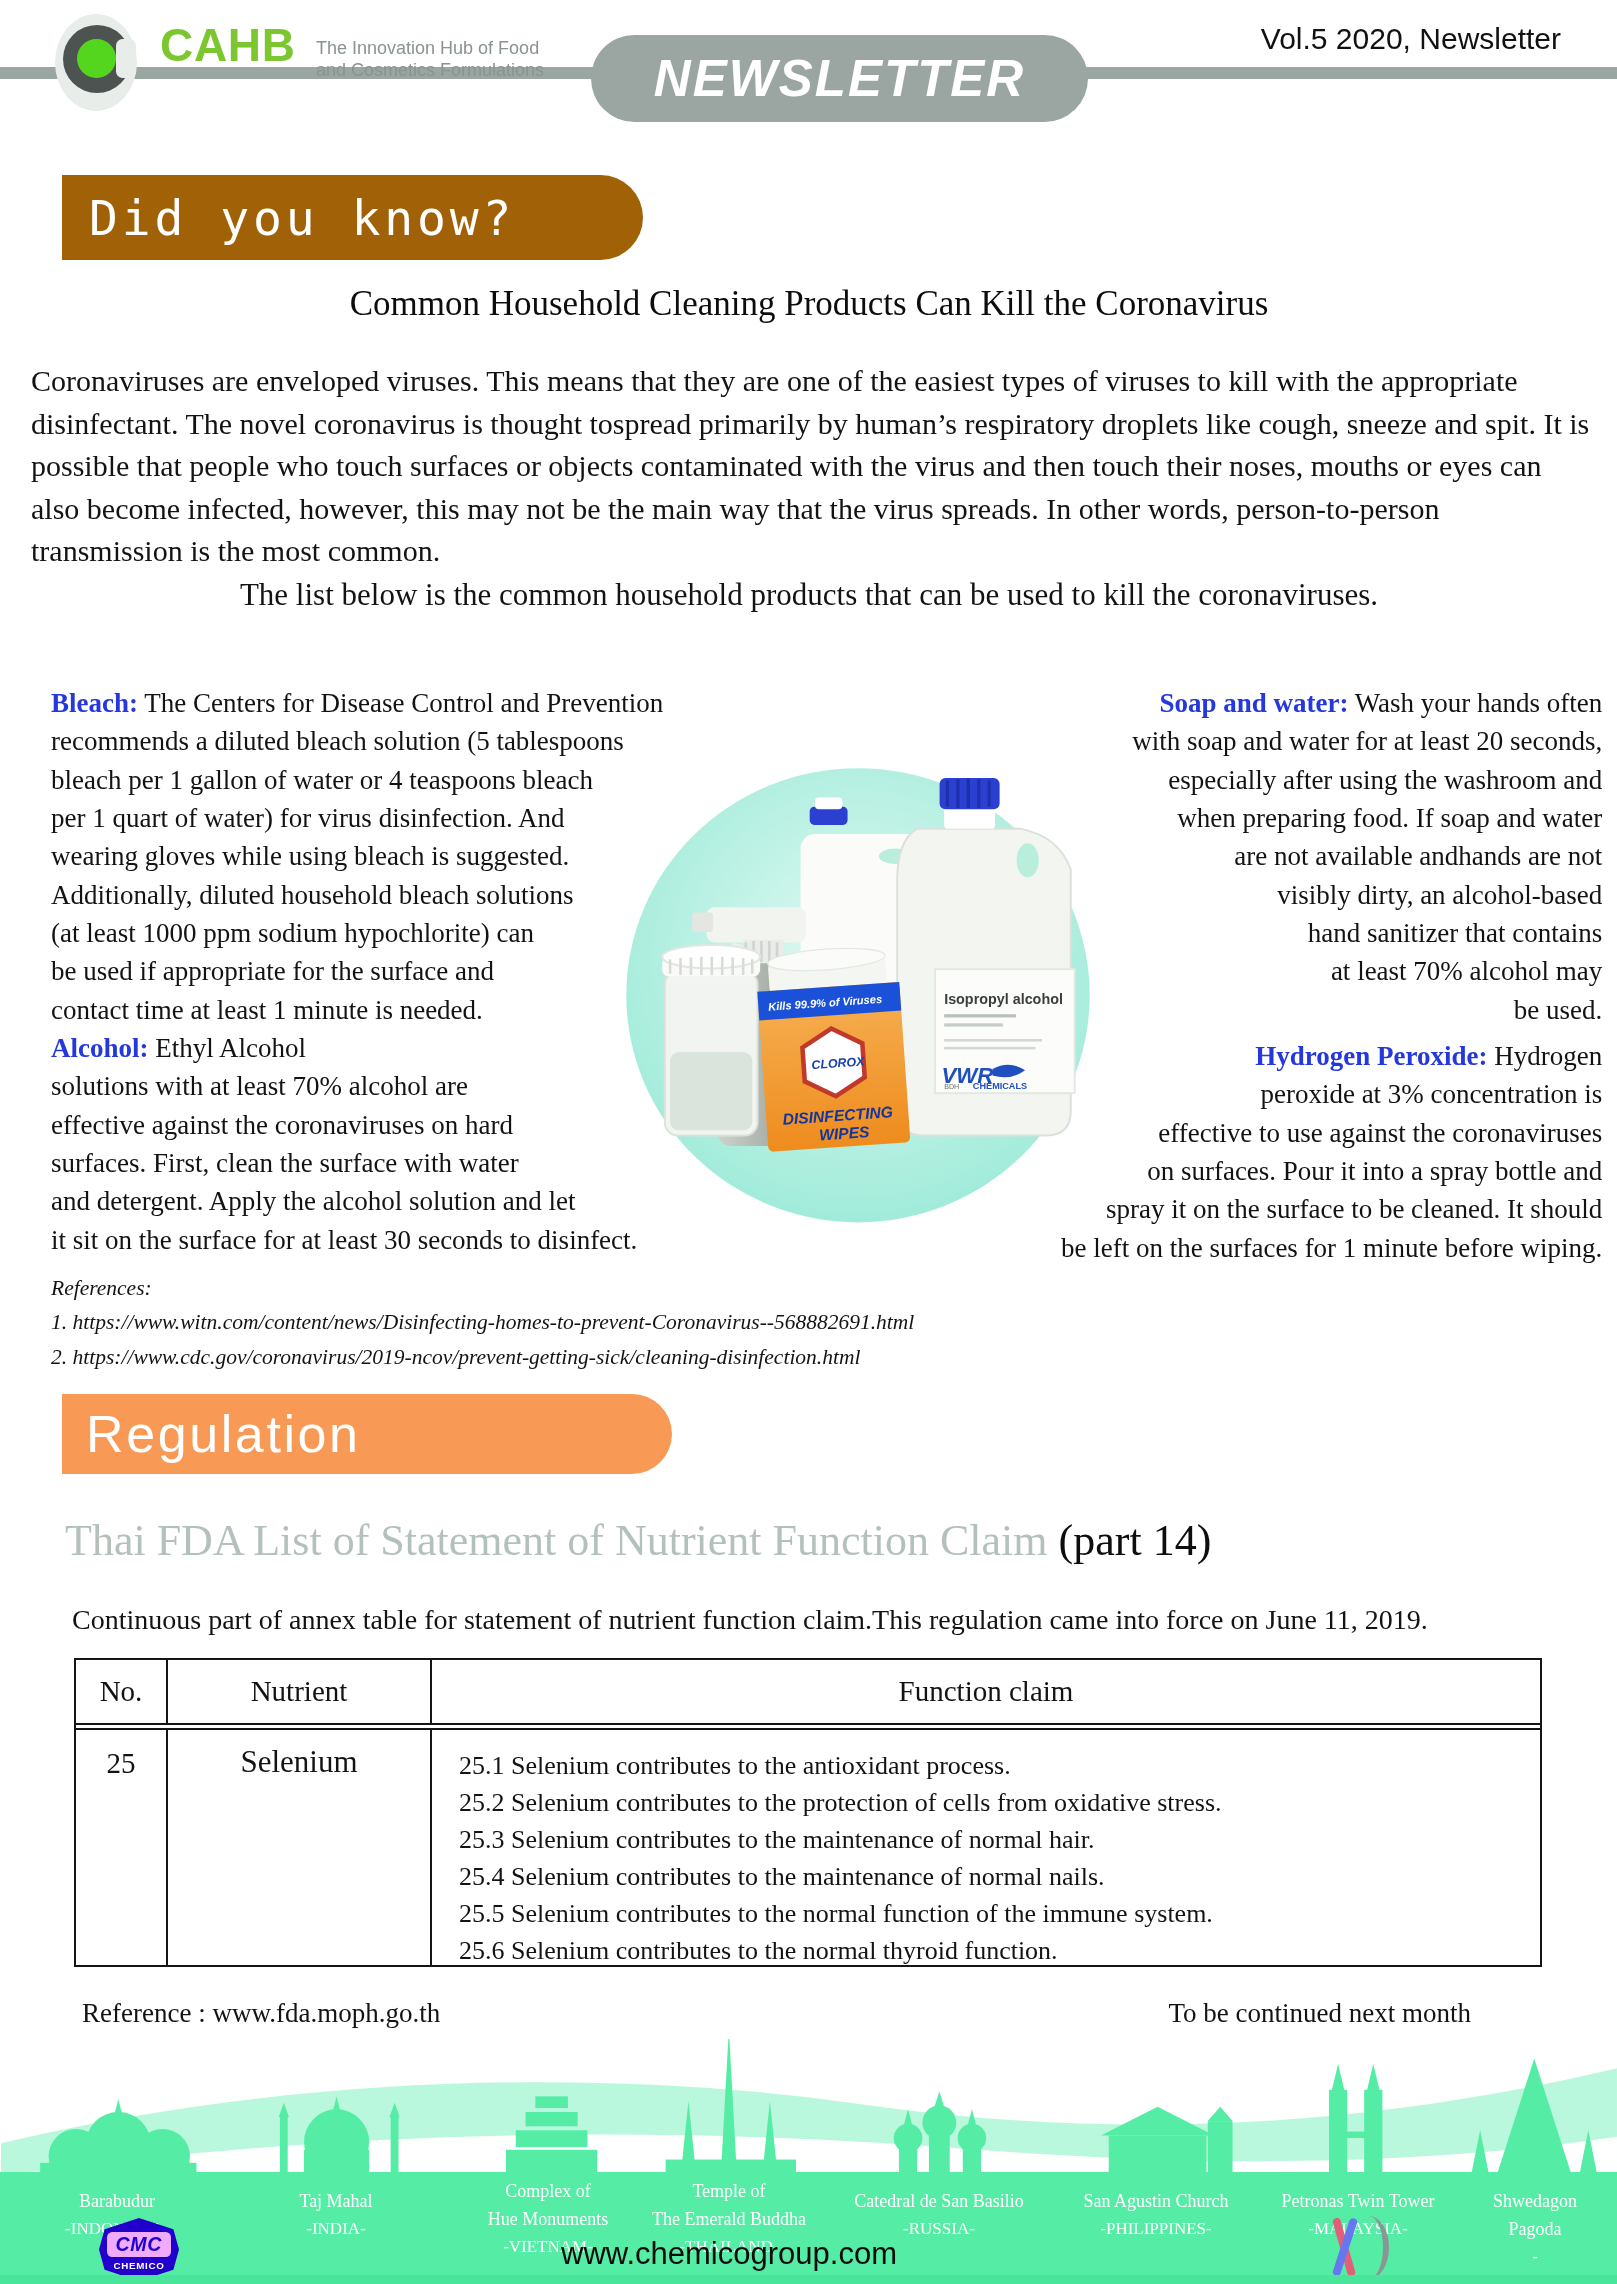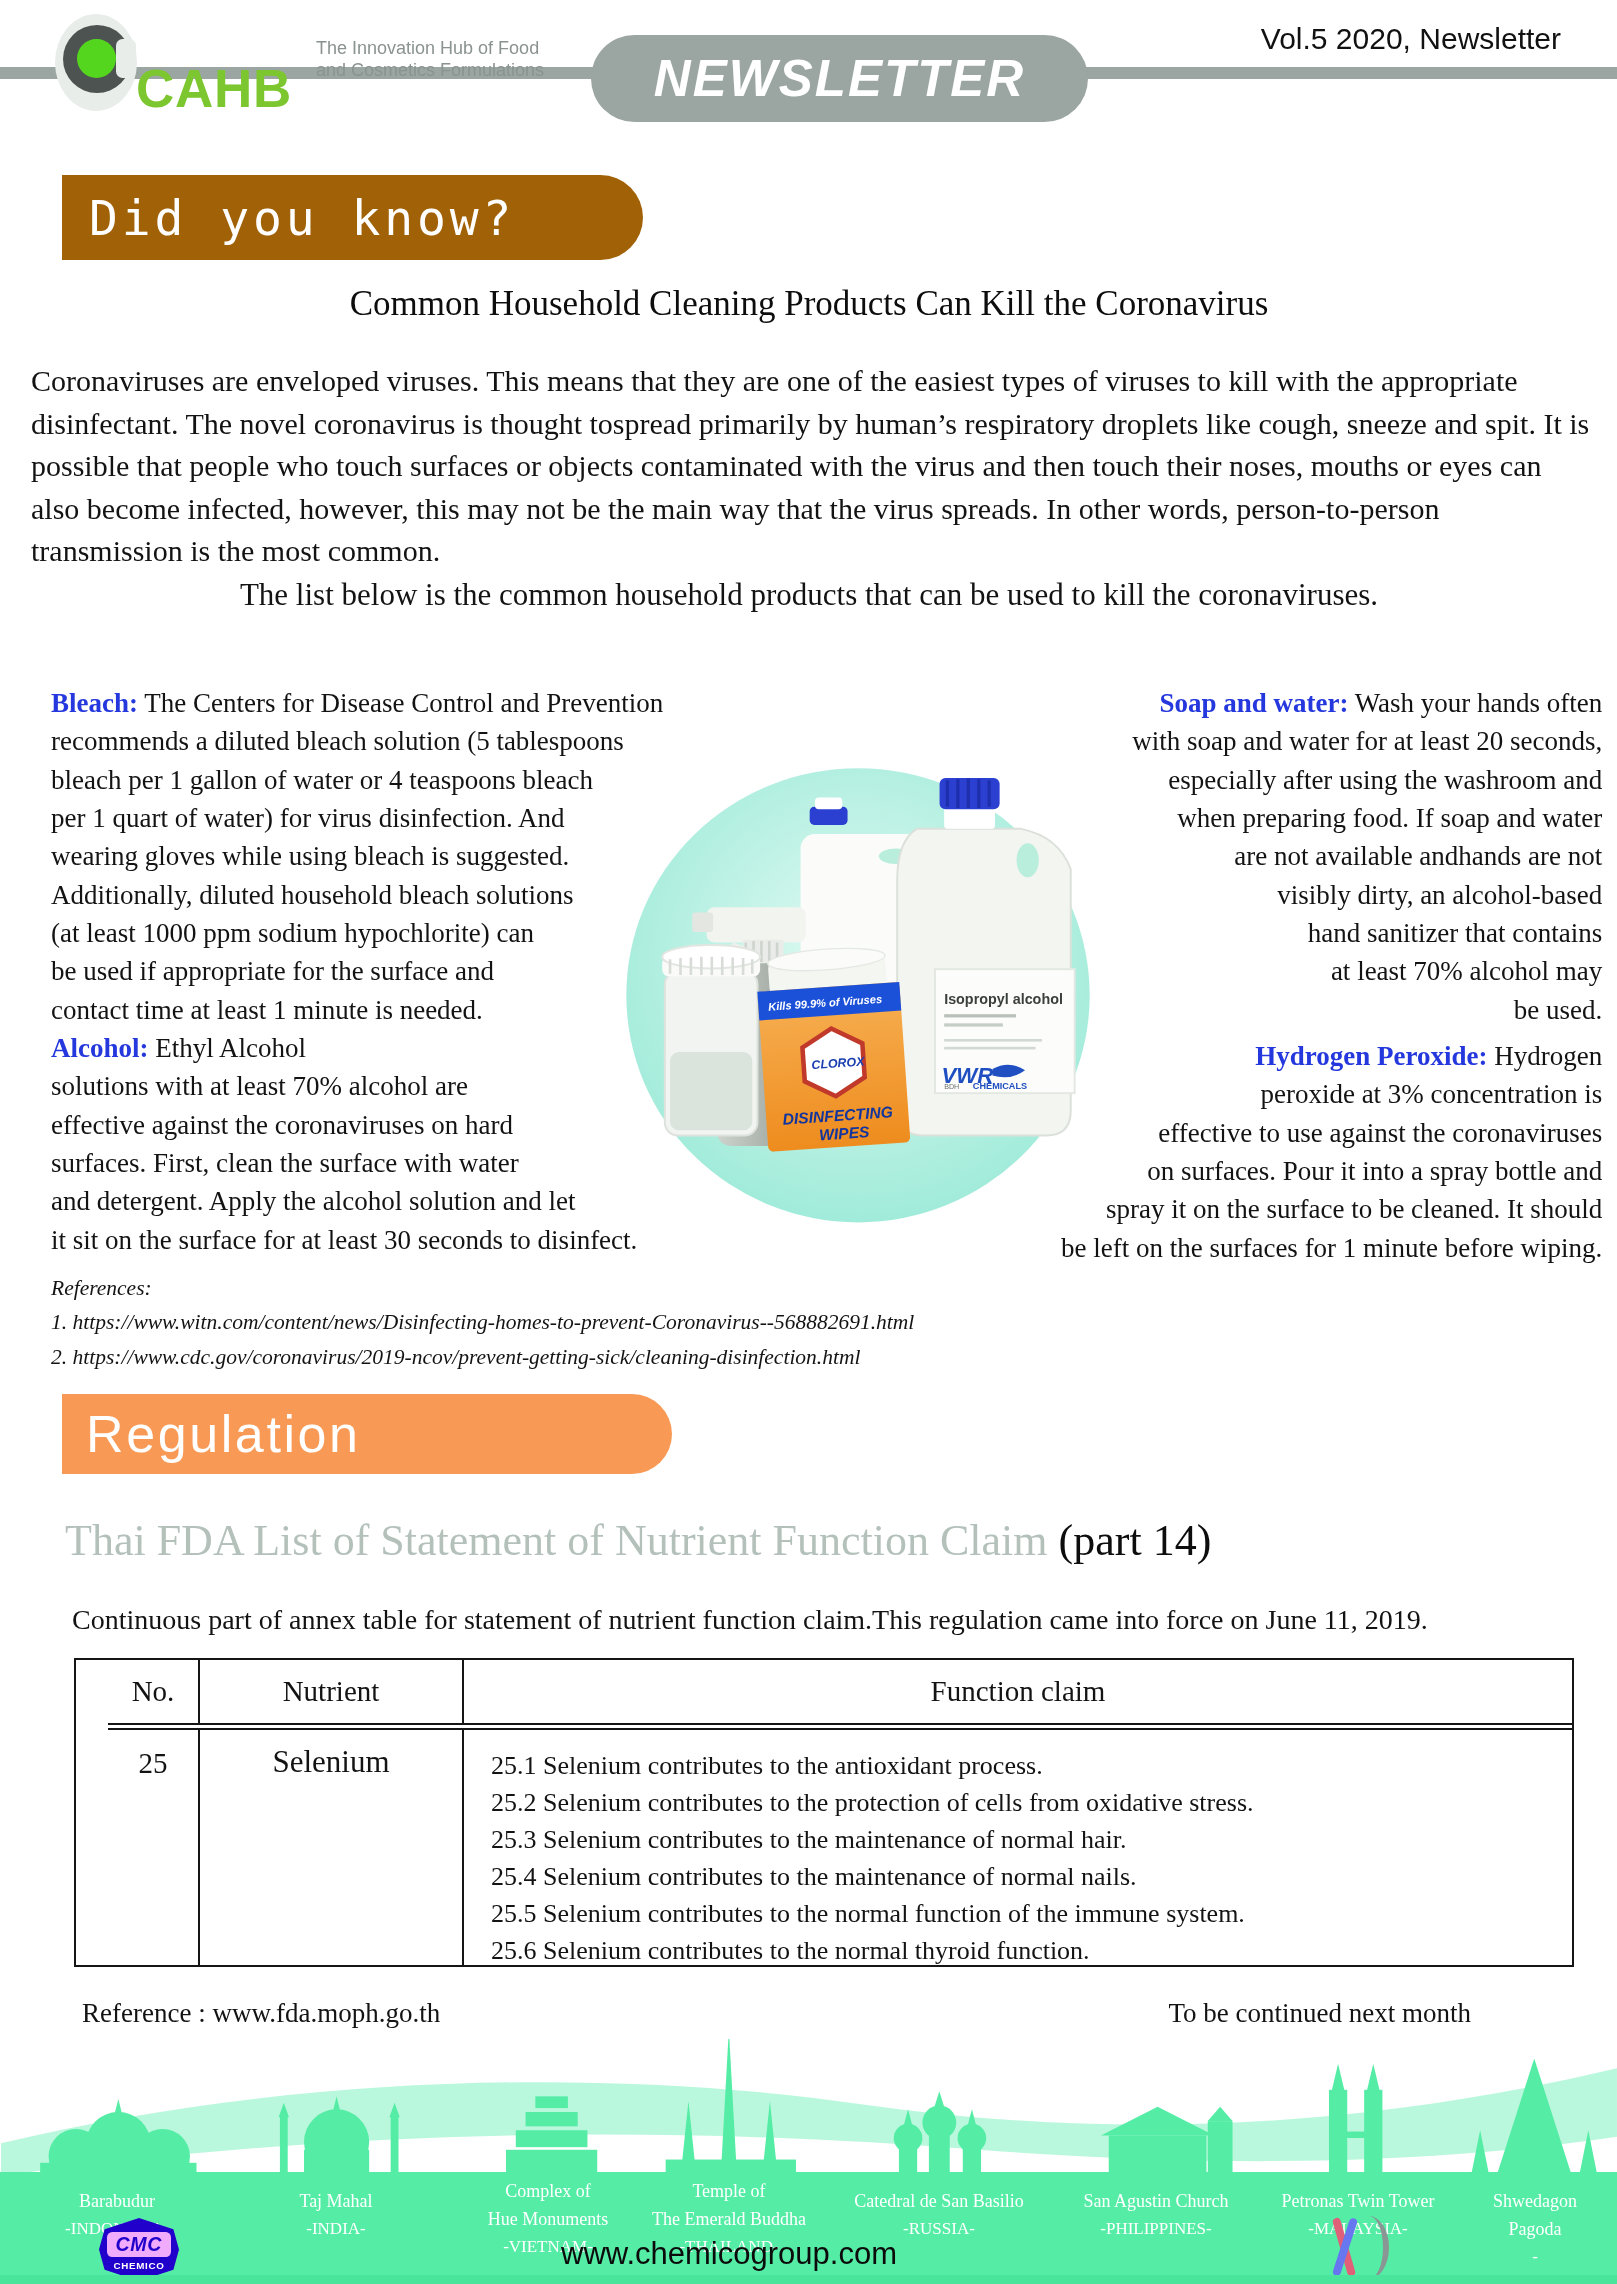--- a/index.html
+++ b/index.html
@@ -6,22 +6,22 @@
   .page{position:relative;width:1618px;height:2284px;background:#fff;overflow:hidden;
         font-family:"Liberation Serif",serif;color:#131313;}
   .abs{position:absolute;}
 
   
   .top-bar{position:absolute;left:0;top:67px;width:1618px;height:11.7px;background:#9ba6a3;}
   .logo-ellipse{position:absolute;left:55px;top:14.4px;width:82px;height:97px;background:#e9edea;border-radius:50%;}
   .logo-ring{position:absolute;left:63px;top:25px;width:68px;height:68px;border-radius:50%;background:#4d5350;}
   .logo-gap{position:absolute;left:116px;top:39px;width:19.6px;height:39px;background:#e9edea;border-radius:6.5px;}
   .logo-ball{position:absolute;left:77px;top:39px;width:39px;height:39px;border-radius:50%;background:#55d61e;}
-  .cahb-word{position:absolute;left:136px;top:18px;font-family:"Liberation Sans",sans-serif;
-             font-size:53px;font-weight:700;color:#7cc62f;letter-spacing:0.7px;margin-top:40px;}
+  .cahb-word{position:absolute;left:160px;top:18px;font-family:"Liberation Sans",sans-serif;
+             font-size:46px;font-weight:700;color:#7cc62f;letter-spacing:0.7px;}
   .cahb-tag{position:absolute;left:316px;top:38px;font-family:"Liberation Sans",sans-serif;
             font-size:18px;line-height:1.2;color:#8a9390;white-space:pre-line;}
   .news-badge{position:absolute;left:591px;top:35px;width:497px;height:87px;background:#9ba6a3;
               border-radius:46px;display:flex;align-items:center;justify-content:center;}
   .news-badge span{font-family:"Liberation Sans",sans-serif;font-style:italic;font-weight:700;
                    font-size:51px;color:#ffffff;letter-spacing:2px;}
   .issue{position:absolute;right:57px;top:22px;font-family:"Liberation Sans",sans-serif;font-size:30px;color:#111;}
 
   
   .dyk-banner{position:absolute;left:62px;top:175px;width:581px;height:85px;background:#a16207;
@@ -47,21 +47,21 @@
   .reg-banner{position:absolute;left:62px;top:1394px;width:610px;height:80px;background:#f89a55;
               border-radius:0 40px 40px 0;display:flex;align-items:center;}
   .reg-banner span{font-family:Liberation Sans, sans-serif;font-size:52px;color:#fff;
                    padding-left:24px;letter-spacing:2.6px;}
   .fda-title{position:absolute;left:65px;top:1515px;width:1527px;font-size:44px;}
   .fda-title .sage{color:#b4c1bb;}
   .fda-title .part{color:#0d0d0d;}
   .reg-sub{position:absolute;left:72px;top:1604px;font-size:28px;}
 
   
-  .fda-table{position:absolute;left:74px;top:1658px;width:1464px;border:2.6px solid #151515;padding-left:32px;}
+  .fda-table{position:absolute;left:74px;top:1658px;width:1464px;border:2.6px solid #151515;}
   .t-row{display:flex;}
   .t-head{border-bottom:7.2px double #151515;height:63px;}
   .t-head .cell{display:flex;align-items:center;justify-content:center;font-size:29px;}
   .t-body{height:235px;}
   .c-no{width:90px;border-right:2px solid #151515;flex:none;}
   .c-nutrient{width:262px;border-right:2px solid #151515;flex:none;}
   .c-claim{flex:1;}
   .t-body .c-no{display:flex;justify-content:center;padding-top:17px;font-size:29px;}
   .t-body .c-nutrient{display:flex;justify-content:center;padding-top:14.4px;font-size:31px;}
   .claims{padding:17px 0 0 27px;}

